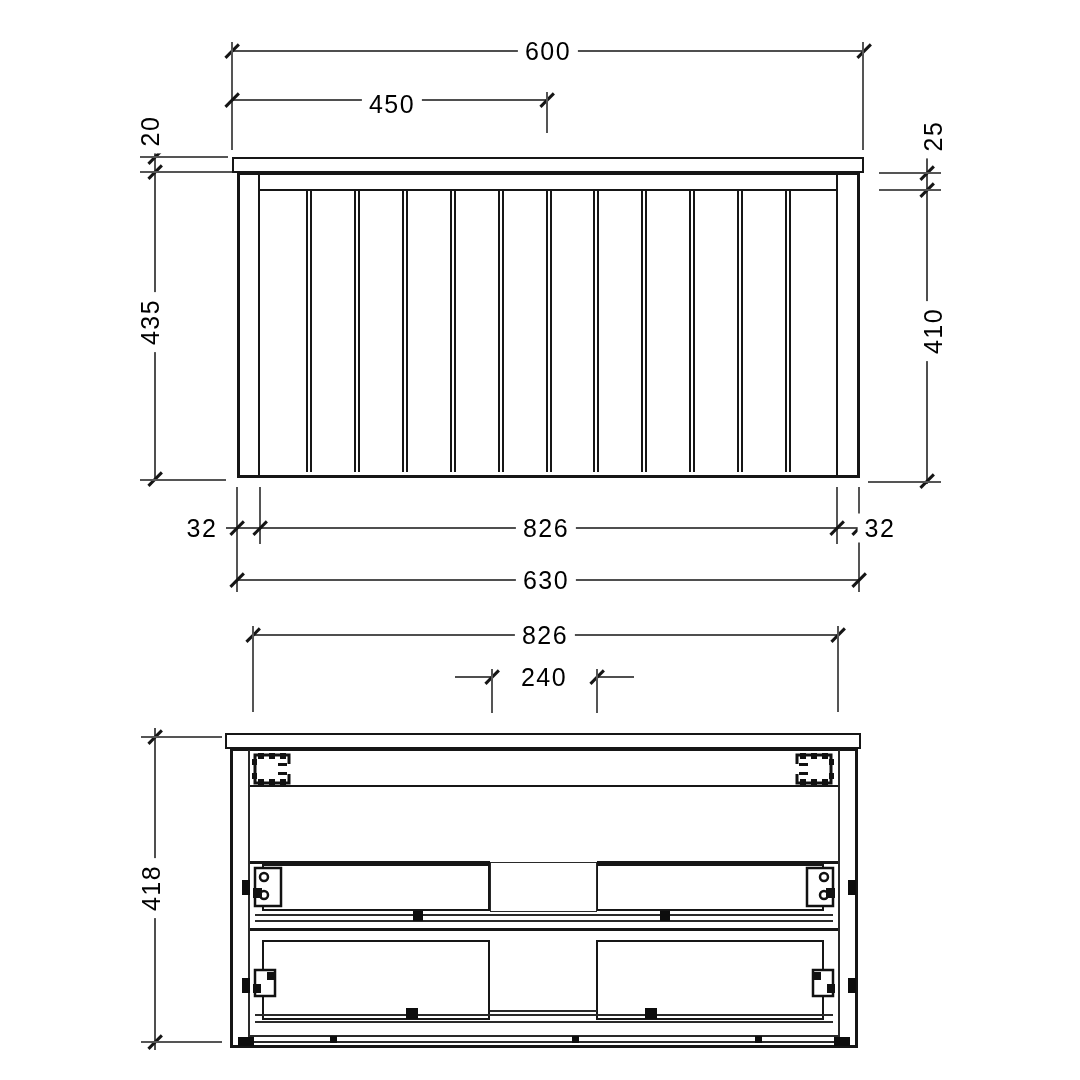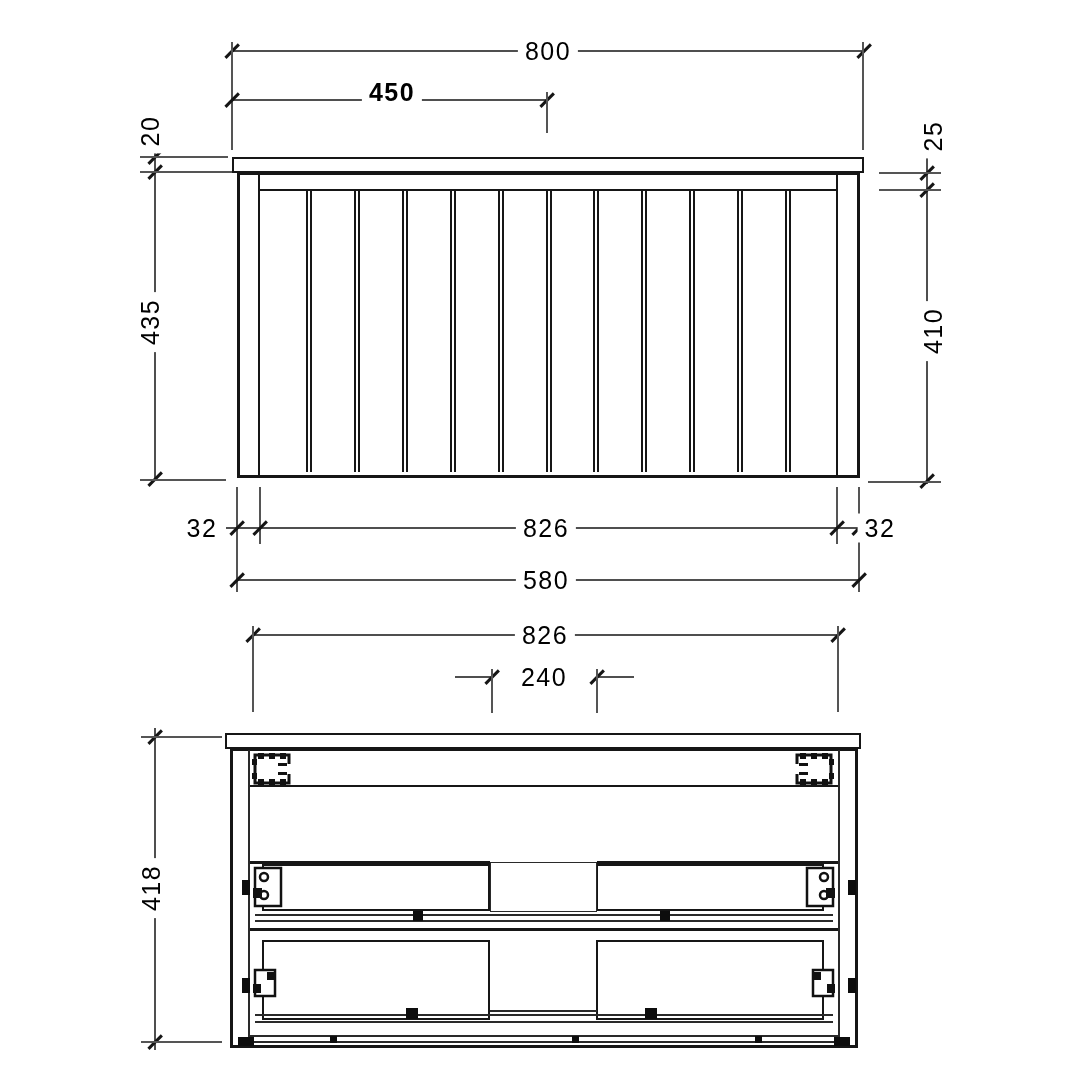--- a/index.html
+++ b/index.html
@@ -46,27 +46,27 @@
     <div class="slatline" style="left:641px;top:191px;height:281px;"></div>
     <div class="slatline" style="left:689px;top:191px;height:281px;"></div>
     <div class="slatline" style="left:737px;top:191px;height:281px;"></div>
     <div class="slatline" style="left:785px;top:191px;height:281px;"></div>
 
     <div class="dln" style="left:232px;top:50px;width:632px;height:2px;"></div>
     <div class="tk" style="left:232px;top:51px;"></div>
     <div class="tk" style="left:864px;top:51px;"></div>
     <div class="ext" style="left:231px;top:42px;width:2px;height:108px;"></div>
     <div class="ext" style="left:862px;top:42px;width:2px;height:108px;"></div>
-    <div class="dim-label" style="left:548px;top:51px;">800</div>
+    <div class="dim-label" style="left:548px;top:51px;">600</div>
 
     <div class="dln" style="left:232px;top:99px;width:315px;height:2px;"></div>
     <div class="tk" style="left:232px;top:100px;"></div>
     <div class="tk" style="left:547px;top:100px;"></div>
     <div class="ext" style="left:546px;top:92px;width:2px;height:41px;"></div>
-    <div class="dim-label" style="left:392px;top:92px;font-weight:bold;">450</div>
+    <div class="dim-label" style="left:392px;top:104px;">450</div>
 
     <div class="dln" style="left:154px;top:112px;width:2px;height:369px;"></div>
     <div class="tk" style="left:155px;top:157px;"></div>
     <div class="tk" style="left:155px;top:172px;"></div>
     <div class="tk" style="left:155px;top:479px;"></div>
     <div class="ext" style="left:140px;top:156px;width:88px;height:2px;"></div>
     <div class="ext" style="left:140px;top:171px;width:92px;height:2px;"></div>
     <div class="ext" style="left:140px;top:479px;width:86px;height:2px;"></div>
     <div class="dim-label vert" style="left:150px;top:131px;">20</div>
     <div class="dim-label vert" style="left:150px;top:322px;">435</div>
@@ -91,21 +91,21 @@
     <div class="tk" style="left:260px;top:528px;"></div>
     <div class="tk" style="left:837px;top:528px;"></div>
     <div class="tk" style="left:859px;top:528px;"></div>
     <div class="dim-label" style="left:202px;top:528px;">32</div>
     <div class="dim-label" style="left:546px;top:528px;">826</div>
     <div class="dim-label" style="left:880px;top:528px;">32</div>
 
     <div class="dln" style="left:237px;top:579px;width:623px;height:2px;"></div>
     <div class="tk" style="left:237px;top:580px;"></div>
     <div class="tk" style="left:859px;top:580px;"></div>
-    <div class="dim-label" style="left:546px;top:580px;">580</div>
+    <div class="dim-label" style="left:546px;top:580px;">630</div>
   </div>
 
   <div>
 
     <div class="dln" style="left:253px;top:634px;width:585px;height:2px;"></div>
     <div class="tk" style="left:253px;top:635px;"></div>
     <div class="tk" style="left:838px;top:635px;"></div>
     <div class="ext" style="left:252px;top:626px;width:2px;height:86px;"></div>
     <div class="ext" style="left:837px;top:626px;width:2px;height:86px;"></div>
     <div class="dim-label" style="left:545px;top:635px;">826</div>

